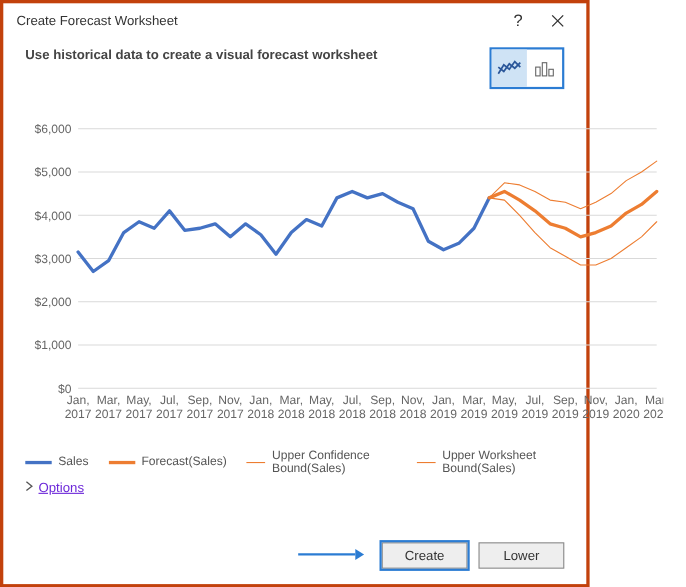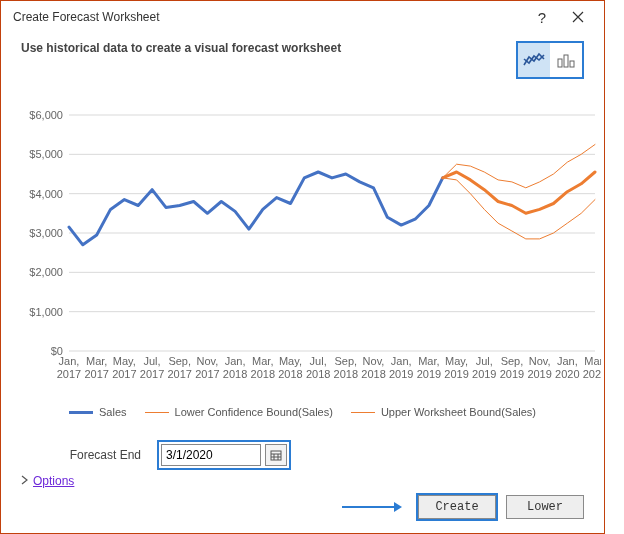--- a/index.html
+++ b/index.html
@@ -1,16 +1,16 @@
 <!DOCTYPE html>
 <html><head>
 <meta charset="utf-8">
 <style>
 html,body{margin:0;padding:0;font-family:"Segoe UI",Arial,sans-serif;font-size:12px;color:#444;background:#fff}
-.dialog{width:605px;height:534px;border:1px solid #c2410c;box-sizing:border-box;position:relative;background:#fff}
+.dialog{width:536px;height:534px;border:3px solid #c2410c;box-sizing:border-box;position:relative;background:#fff}
 .titlebar{height:32px;display:flex;align-items:center;padding:0 8px 0 12px}
 .titlebar .title{flex:1;font-size:12px;color:#333}
 .titlebar .tbtn{width:36px;height:28px;display:flex;align-items:center;justify-content:center;font-size:15px;color:#333;font-family:Arial,sans-serif}
 .body{padding:8px 20px 0 20px}
 .header-row{display:flex;}
 .instruction{flex:1;font-weight:600;color:#444;font-size:12px}
 .chart-type{border:2px solid #2b7cd3;background:#fff;display:flex;height:34px}
 .chart-type .ctbtn{width:32px;display:flex;align-items:center;justify-content:center}
 .chart-type .ctbtn.active{background:#cfe3f5}
 .chart-area{margin-top:30px;height:280px;position:relative}
@@ -23,21 +23,21 @@
 .legend .swatch.thin{border-top:1px solid #ed7d31}
 .form-row{display:flex;align-items:center;margin-top:22px}
 .form-row .label{width:120px;text-align:right;margin-right:16px;color:#444}
 .form-row .input-wrap{display:flex;align-items:center;border:2px solid #2b7cd3;padding:2px;background:#fff}
 .form-row input{width:90px;height:18px;border:1px solid #888;font-family:inherit;font-size:12px;padding:1px 4px;box-sizing:content-box}
 .form-row .date-btn{width:20px;height:20px;border:1px solid #888;margin-left:4px;display:flex;align-items:center;justify-content:center;background:#f3f3f3}
 .options-row{margin-top:4px;display:flex;align-items:flex-end;gap:4px;color:#6d28d9}
 .options-row .label{text-decoration:underline}
 .footer{position:absolute;bottom:14px;right:20px;display:flex;align-items:center;gap:10px}
 .footer .arrow{color:#2b7cd3;font-size:20px;margin-right:6px;letter-spacing:-2px}
-.footer button{min-width:78px;height:24px;border:1px solid #8a8a8a;background:#eee;font-family:Liberation Mono, monospace;font-size:12px;color:#333;cursor:pointer}
+.footer button{min-width:78px;height:24px;border:1px solid #8a8a8a;background:#eee;font-family:Liberation Sans, sans-serif;font-size:12px;color:#333;cursor:pointer}
 .footer button.primary{outline:2px solid #2b7cd3;outline-offset:0}
 .axis-text{font-size:11px;fill:#666}
 .grid-line{stroke:#d9d9d9;stroke-width:1}
 </style>
 </head>
 <body>
 
 <div class="dialog">
 
   <div class="titlebar">
@@ -132,44 +132,33 @@
           <path d="M421.7 68.9 L435.6 55.2 L449.4 57.1 L463.3 63.0 L477.1 70.9 L490.9 72.9 L504.8 78.8 L518.6 72.9 L532.5 65.0 L546.3 53.2 L560.2 45.3 L574.0 35.5 " stroke="#ed7d31" stroke-width="1" fill="none" stroke-linejoin="round" stroke-linecap="round"></path>
         </svg>
     </div>
 
     <div class="legend">
       <div class="item">
           <span class="swatch sales"></span>
           <span>Sales</span>
         </div>
       <div class="item">
+          <span class="swatch forecast"></span>
+          <span>Forecast(Sales)</span>
+        </div>
+      <div class="item">
           <span class="swatch thin"></span>
-          <span>Lower Confidence Bound(Sales)</span>
+          <span>Upper Confidence Bound(Sales)</span>
         </div>
       <div class="item">
           <span class="swatch thin"></span>
           <span>Upper Worksheet Bound(Sales)</span>
         </div>
     </div>
 
-    <div class="form-row">
-      <div class="label">Forecast End</div>
-      <div class="input-wrap">
-        <input type="text" value="3/1/2020" style="">
-        <div class="date-btn">
-          <svg width="12" height="12" viewBox="0 0 12 12">
-            <rect x="1" y="2" width="10" height="9" fill="none" stroke="#555"></rect>
-            <line x1="1" y1="5" x2="11" y2="5" stroke="#555"></line>
-            <line x1="4" y1="5" x2="4" y2="11" stroke="#555"></line>
-            <line x1="8" y1="5" x2="8" y2="11" stroke="#555"></line>
-            <line x1="1" y1="8" x2="11" y2="8" stroke="#555"></line>
-          </svg>
-        </div>
-      </div>
-    </div>
 
     <div class="options-row">
       <span>
         <svg width="8" height="10" viewBox="0 0 8 10">
             <path d="M1 1 L6 5 L1 9" stroke="#555" fill="none" stroke-width="1.2"></path>
           </svg>
       </span>
       <span class="label">Options</span>
     </div>
 

